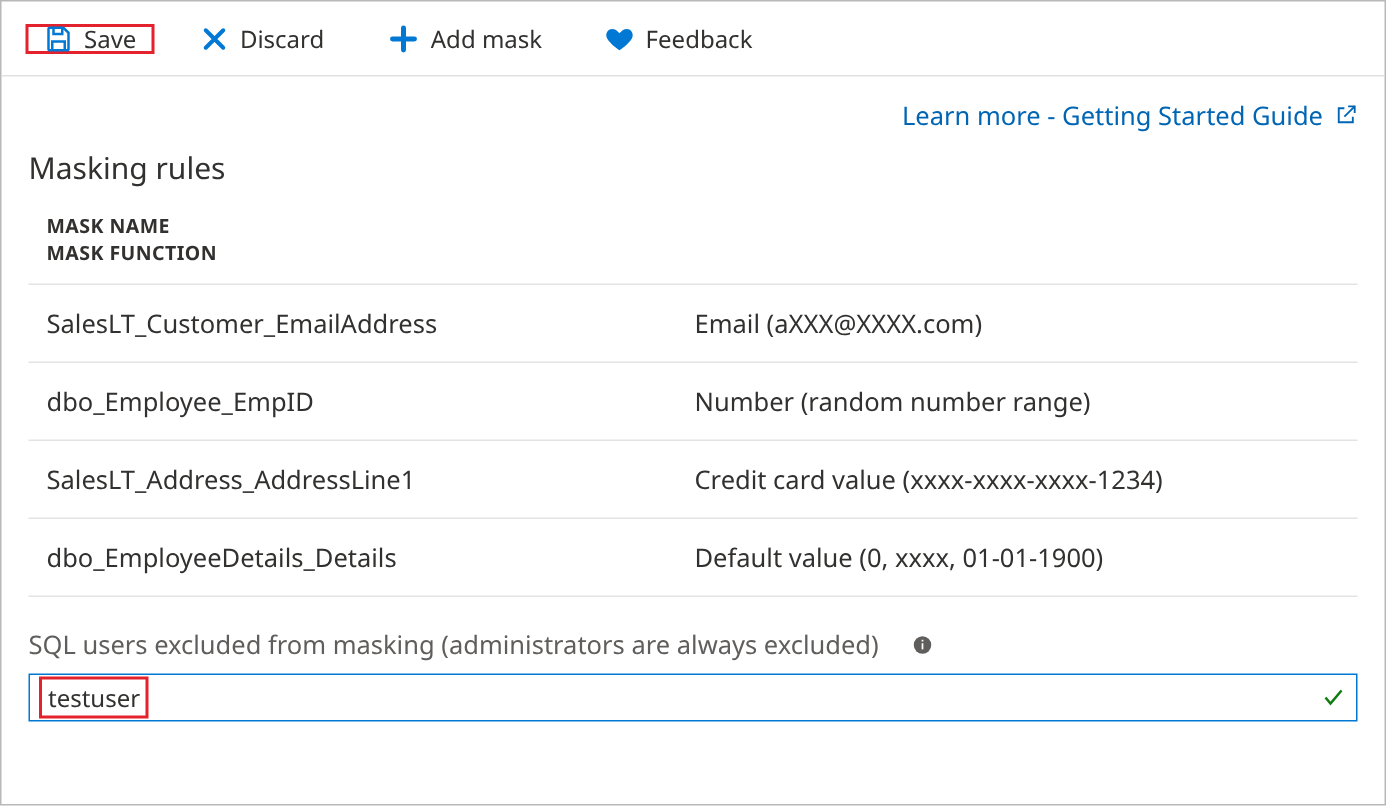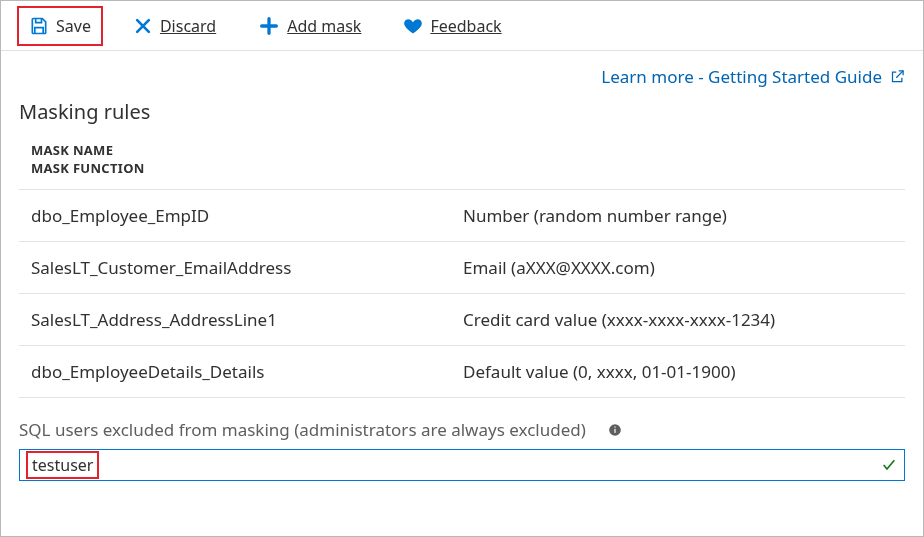--- a/index.html
+++ b/index.html
@@ -4,22 +4,22 @@
 <style>
   * { box-sizing: border-box; }
   html, body { margin:0; padding:0; }
   body {
     width:924px; height:537px;
     font-family:"Segoe UI",system-ui,-apple-system,sans-serif;
     font-size:15px; color:#323130;
     border:1px solid #b8b8b8; background:#fff;
   }
   .toolbar{display:flex;align-items:center;height:50px;padding:0 12px 0 18px;border-bottom:1px solid #e1e1e1;}
-  .tb-btn{display:inline-flex;align-items:center;height:40px;gap:7px;padding:0 10px;cursor:pointer;border:2px solid transparent;}
-  .tb-btn+.tb-btn{margin-left:18px;text-decoration:underline;}
+  .tb-btn{display:inline-flex;align-items:center;height:20px;gap:7px;padding:0 10px;cursor:pointer;border:2px solid transparent;}
+  .tb-btn+.tb-btn{margin-left:18px;}
   .tb-btn .ico svg{display:block;}
   .tb-btn.save-hi{border:2px solid #E3222D;margin-left:-2px;}
   .tb-label{font-size:16px;color:#323130;}
   .content{padding:0 18px 12px;}
   .learn-row{display:flex;justify-content:flex-end;padding:14px 0 4px;}
   .learn-link{color:#0065b3;font-size:17px;text-decoration:none;display:inline-flex;align-items:center;gap:8px;}
   .sect-title{font-size:20px;color:#323130;margin:6px 0 6px;font-weight:400;}
   .thead{display:flex;padding:10px 0 12px 12px;flex-direction:column;}
   .thead .col{font-size:13px;font-weight:700;letter-spacing:.3px;}
   .col-name{width:432px;}
@@ -90,26 +90,26 @@
 
   <div class="sect-title">Masking rules</div>
 
   <div class="thead">
     <div class="col col-name">MASK NAME</div>
     <div class="col col-func">MASK FUNCTION</div>
   </div>
 
   <div class="rules">
     <div class="rule-row">
+      <div class="col-name">SalesLT_Customer_EmailAddress</div>
+      <div class="col-func">Email (aXXX@XXXX.com)</div>
+    </div>
+    <div class="rule-row">
       <div class="col-name">dbo_Employee_EmpID</div>
       <div class="col-func">Number (random number range)</div>
-    </div>
-    <div class="rule-row">
-      <div class="col-name">SalesLT_Customer_EmailAddress</div>
-      <div class="col-func">Email (aXXX@XXXX.com)</div>
     </div>
     <div class="rule-row">
       <div class="col-name">SalesLT_Address_AddressLine1</div>
       <div class="col-func">Credit card value (xxxx-xxxx-xxxx-1234)</div>
     </div>
     <div class="rule-row">
       <div class="col-name">dbo_EmployeeDetails_Details</div>
       <div class="col-func">Default value (0, xxxx, 01-01-1900)</div>
     </div>
   </div>

